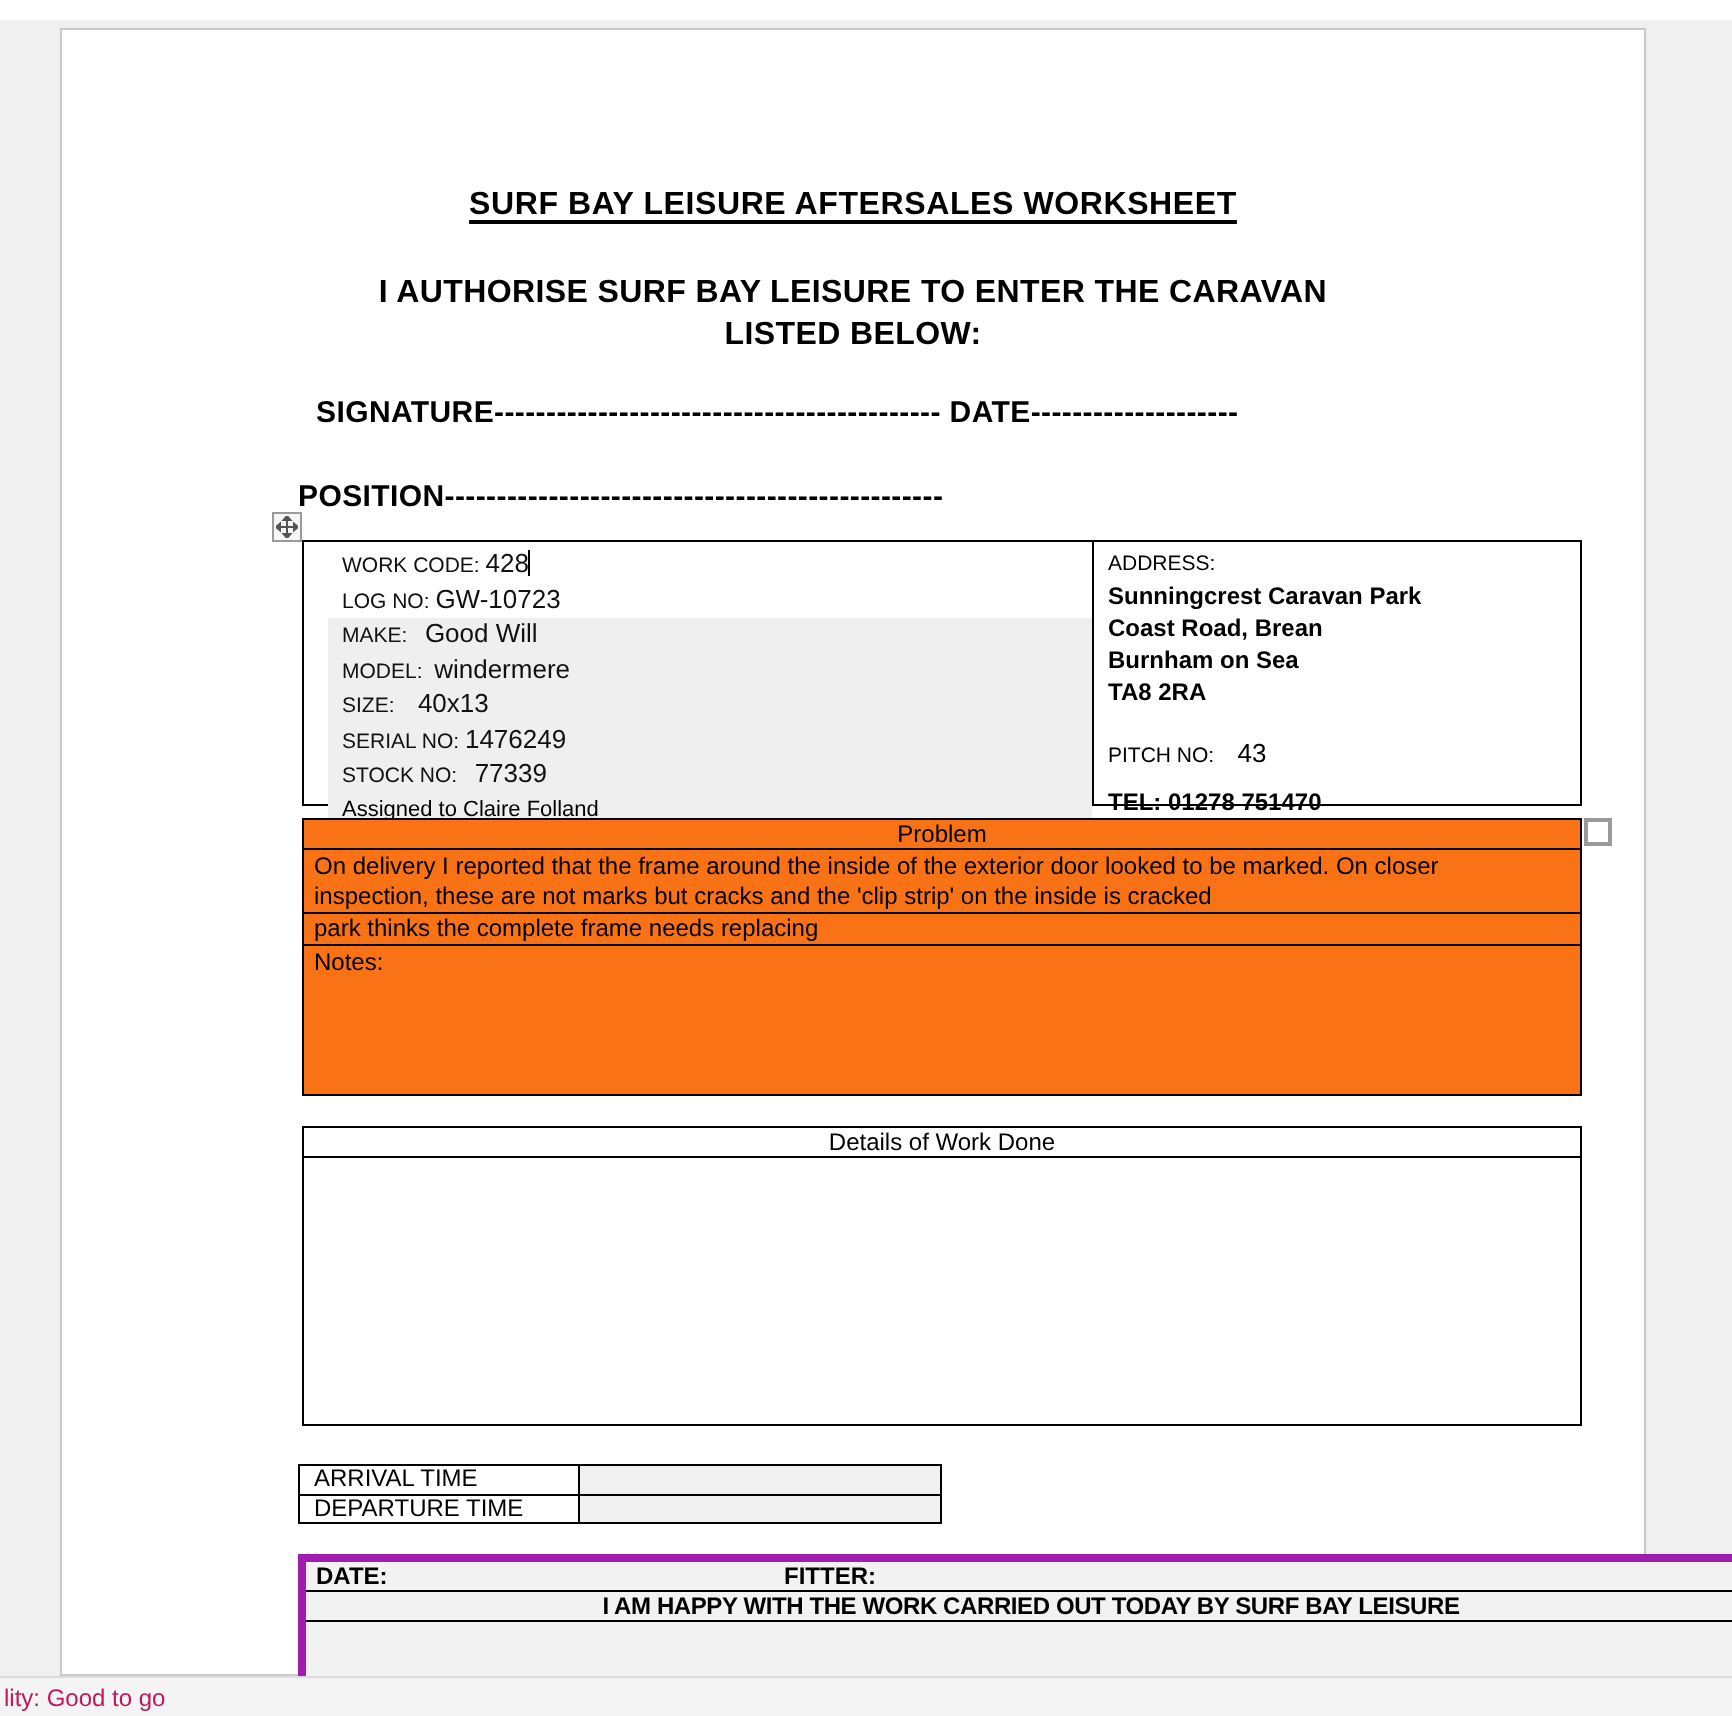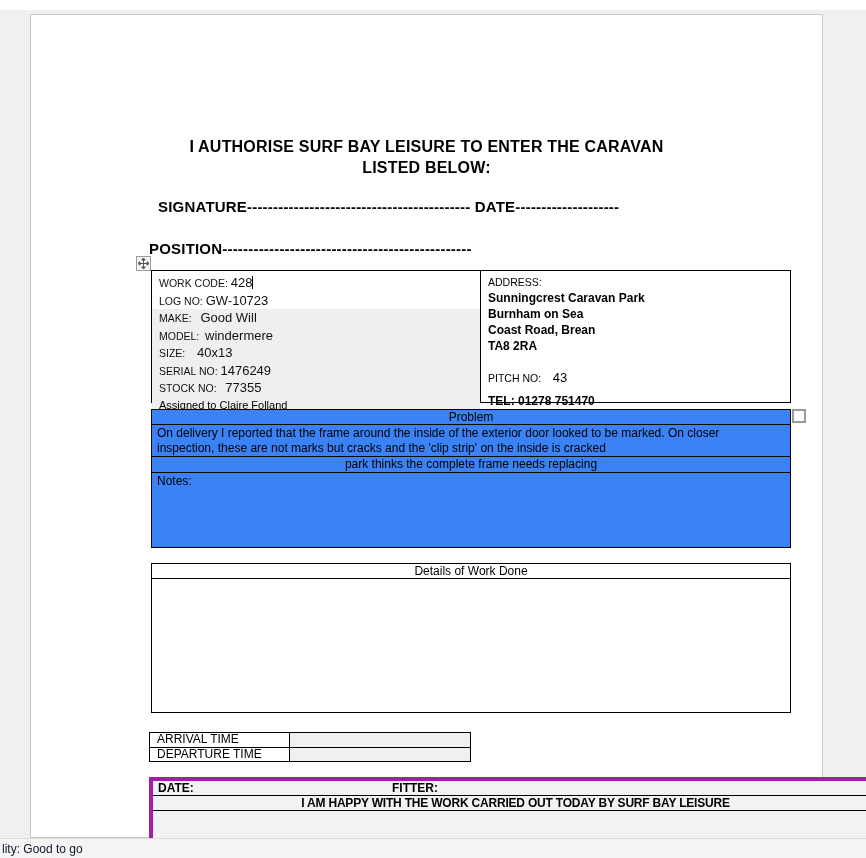--- a/index.html
+++ b/index.html
@@ -22,42 +22,42 @@
   .sig-line { position:absolute; top:183px; left:127px; font-size:15px; font-weight:700; letter-spacing:.2px; }
   .pos-line { position:absolute; top:225px; left:118px; font-size:15px; font-weight:700; letter-spacing:.2px; }
 
   .move-handle { position:absolute; left:105px; top:241px; width:15px; height:15px;
                  border:1px solid #9a9a9a; background:#f5f5f5; display:flex; align-items:center; justify-content:center; }
   .move-handle svg { display:block; }
 
   
   .caravan-table { position:absolute; left:120px; top:255px; width:640px; height:133px;
                    border:1px solid #000; display:flex; }
-  .caravan-left  { width:328px; height:100%; padding-top:3px; }
+  .caravan-left  { width:382px; height:100%; padding-top:3px;margin-left:12px; }
   .caravan-right { flex:1; height:100%; border-left:1px solid #000; padding:3px 0 0 7px; }
 
   .fline { line-height:16.5px; padding-left:7px; white-space:pre; }
   .fline .lbl { font-size:10.5px; color:#111; }
   .fline .val { font-size:13px; color:#111; }
   .shaded-block { background:#efefef; }
   .assigned { font-size:11px; line-height:16px; padding-left:7px; }
   .caret { display:inline-block; width:1px; height:13px; background:#000; vertical-align:-2px; }
 
   .addr-label { font-size:10.5px; line-height:16px; }
   .addr-line  { font-size:12px; font-weight:700; line-height:16px; }
   .pitch-line { margin-top:15px; line-height:16px; white-space:pre; }
   .pitch-line .lbl { font-size:10.5px; }
   .pitch-line .val { font-size:13px; }
   .tel-line   { margin-top:8px; font-size:12px; font-weight:700; line-height:15px; white-space:pre; }
 
   
-  .problem-table { position:absolute; left:120px; top:394px; width:640px; border:1px solid #000; background:#3b82f6; }
+  .problem-table { position:absolute; left:120px; top:394px; width:640px; border:1px solid #000; background:#f97316; }
   .pt-header { height:15px; text-align:center; font-size:12px; line-height:15px; border-bottom:1px solid #000; }
   .pt-row1 { min-height:31px; font-size:12px; line-height:15px; padding:1px 5px 0 5px; border-bottom:1px solid #000; }
-  .pt-row2 { height:16px; font-size:12px; line-height:15px; padding:0 5px; border-bottom:1px solid #000;text-align:center; }
+  .pt-row2 { height:16px; font-size:12px; line-height:15px; padding:0 5px; border-bottom:1px solid #000; }
   .pt-notes { height:74px; font-size:12px; line-height:15px; padding:1px 5px; }
 
   .resize-handle { position:absolute; left:761px; top:394px; width:14px; height:14px;
                    border:2px solid #9a9a9a; background:#fff; }
 
   
   .details-table { position:absolute; left:120px; top:548px; width:640px; border:1px solid #000; }
   .dt-header { height:15px; text-align:center; font-size:12px; line-height:15px; border-bottom:1px solid #000; }
   .dt-body { height:133px; }
 
@@ -73,30 +73,31 @@
   .ft-row1 { position:relative; height:15px; font-size:12px; font-weight:700; line-height:14px; border-bottom:1px solid #000; }
   .ft-date { position:absolute; left:5px; top:0; }
   .ft-fitter { position:absolute; left:239px; top:0; }
   .ft-row2 { height:15px; font-size:12px; font-weight:700; line-height:14px; padding-left:5px; border-bottom:1px solid #000;
              letter-spacing:-.2px; white-space:nowrap; overflow:hidden;text-align:center; }
   .ft-row3 { height:22px; font-size:15px; font-weight:400; line-height:21px; padding-left:5px; letter-spacing:.2px;margin-top:28px; }
 
   
   .status-bar { position:absolute; left:0; top:838px; width:866px; height:20px;
                 background:#f4f4f4; border-top:1px solid #dcdcdc; }
-  .status-text { position:absolute; left:2px; top:3px; font-size:12px; color:#0f172a; }
+  .status-text { position:absolute; left:2px; top:3px; font-size:12px; color:#be185d; }
 </style>
 </head>
 <body>
 
 <div class="screen">
   <div class="top-strip"></div>
 
   <div class="page">
 
+    <div class="doc-title">SURF BAY LEISURE AFTERSALES WORKSHEET</div>
 
     <div class="auth-block">
       <div>I AUTHORISE SURF BAY LEISURE TO ENTER THE CARAVAN</div>
       <div>LISTED BELOW:</div>
     </div>
 
     <div class="sig-line"><span>SIGNATURE</span><span>-------------------------------------------</span><span> DATE</span><span>--------------------</span></div>
 
     <div class="pos-line"><span>POSITION</span><span>------------------------------------------------</span></div>
 
@@ -117,29 +118,29 @@
 
     <div class="caravan-table">
       <div class="caravan-left">
         <div class="fline"><span class="lbl">WORK CODE: </span><span class="val">428</span><span class="caret"></span></div>
         <div class="fline"><span class="lbl">LOG NO: </span><span class="val">GW-10723</span></div>
         <div class="shaded-block">
           <div class="fline"><span class="lbl">MAKE:   </span><span class="val">Good Will</span></div>
           <div class="fline"><span class="lbl">MODEL:  </span><span class="val">windermere</span></div>
           <div class="fline"><span class="lbl">SIZE:    </span><span class="val">40x13</span></div>
           <div class="fline"><span class="lbl">SERIAL NO: </span><span class="val">1476249</span></div>
-          <div class="fline"><span class="lbl">STOCK NO:   </span><span class="val">77355</span></div>
+          <div class="fline"><span class="lbl">STOCK NO:   </span><span class="val">77339</span></div>
           <div class="assigned">Assigned to Claire Folland</div>
         </div>
       </div>
       <div class="caravan-right">
         <div class="addr-label">ADDRESS:</div>
         <div class="addr-line">Sunningcrest Caravan Park</div>
+        <div class="addr-line">Coast Road, Brean</div>
         <div class="addr-line">Burnham on Sea</div>
-        <div class="addr-line">Coast Road, Brean</div>
         <div class="addr-line">TA8 2RA</div>
         <div class="pitch-line"><span class="lbl">PITCH NO:    </span><span class="val">43</span></div>
         <div class="tel-line"><span>TEL: </span><span>01278 751470</span></div>
       </div>
     </div>
 
     <div class="problem-table">
       <div class="pt-header">Problem</div>
       <div class="pt-row1"><span>On delivery I reported that the frame around the inside of the exterior door looked to be marked. On closer</span><br><span>inspection, these are not marks but cracks and the 'clip strip' on the inside is cracked</span></div>
       <div class="pt-row2"><span>park thinks the complete frame needs replacing</span></div>

